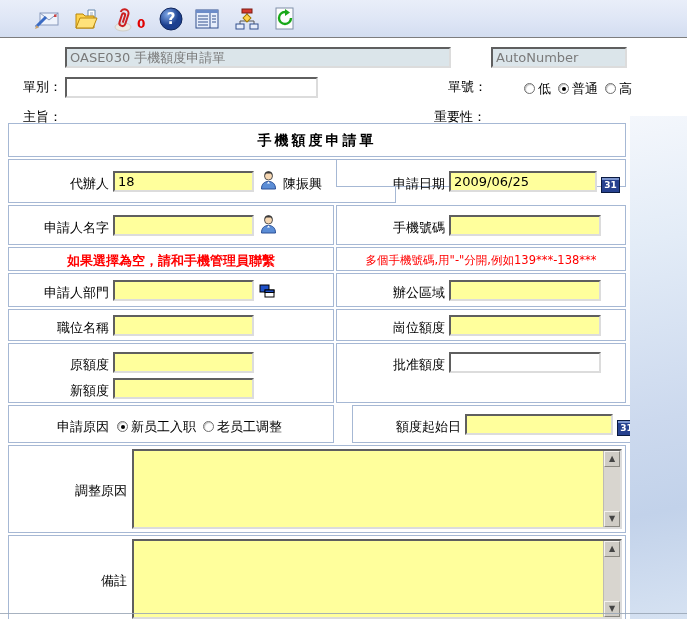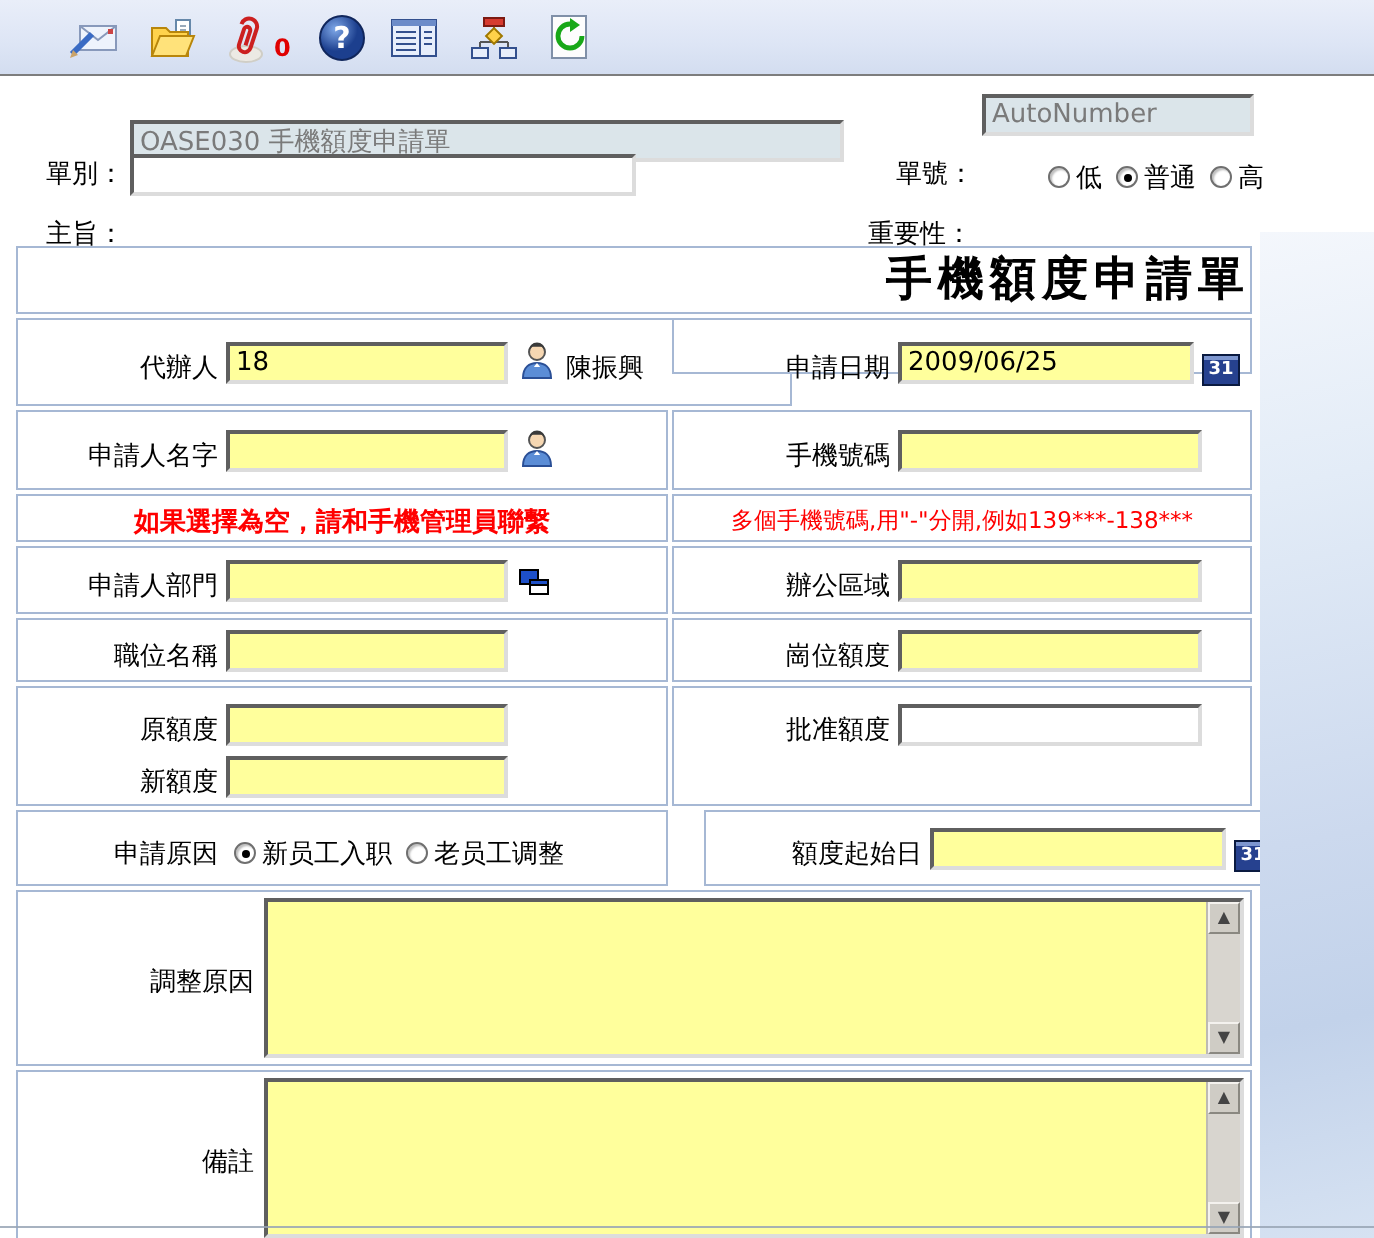--- a/index.html
+++ b/index.html
@@ -39,21 +39,21 @@
     border-radius:50%; background:#000;
   }
   .rlabel { margin:0 7px 0 3px; }
   
   .form { position:absolute; left:8px; top:123px; width:620px; }
   .cell { position:absolute; background:#fff; border:1px solid #a6b8d4; }
   .lbl { position:absolute; text-align:right; white-space:nowrap; }
   .cL .lbl { left:0; width:100px; }
   .cR .lbl { left:0; width:108px; }
   .form-title {
-    width:100%; text-align:right; font-size:23px; font-weight:bold;
+    width:100%; text-align:center; font-size:14px; font-weight:bold;
     letter-spacing:3px; line-height:32px;
   }
   .red { color:#ff0000; position:absolute; width:100%; text-align:center; white-space:nowrap; }
   .cal {
     position:absolute; width:19px; height:16px; background:#26418f;
     border:1px solid #0a1a40; color:#fff; font-size:9px; font-weight:bold;
     text-align:center; line-height:14px; cursor:pointer;
     box-shadow:inset 0 2px 0 #7d96cf;
   }
   .iconbtn { position:absolute; cursor:pointer; width:18px; height:18px; }
@@ -153,21 +153,21 @@
     <svg width="24" height="24" viewBox="0 0 24 24">
       <rect x="3" y="1" width="17" height="21" fill="#fdfdfd" stroke="#8090a8"></rect>
       <path d="M12 5 a6 6 0 1 0 6 6" fill="none" stroke="#18a818" stroke-width="2.4"></path>
       <path d="M12 2 L17 5.5 L12 9 Z" fill="#18a818"></path>
     </svg>
   </div>
 </div>
 
 <div>
   <span class="hdr-lbl" style="left:4px;top:50px;width:58px">單別：</span>
-  <input class="inp dis" style="left: 65px; top: 47px; width: 357px; margin-top: 13px;" readonly="" value="OASE030 手機額度申請單">
+  <input class="inp dis" style="left: 65px; top: 47px; width: 386px;" readonly="" value="OASE030 手機額度申請單">
   <span class="hdr-lbl" style="left:430px;top:50px;width:57px">單號：</span>
   <input class="inp dis" style="left: 491px; top: 47px; width: 136px;" readonly="" value="AutoNumber">
 
   <span class="hdr-lbl" style="left:4px;top:80px;width:58px">主旨：</span>
   <input class="inp" style="left: 65px; top: 77px; width: 253px;" value="">
   <span class="hdr-lbl" style="left:416px;top:80px;width:70px">重要性：</span>
   <span style="position:absolute;left:524px;top:80px;white-space:nowrap">
     <span class="radio"></span><span class="rlabel">低</span><span class="radio checked"></span><span class="rlabel">普通</span><span class="radio"></span><span class="rlabel">高</span>
   </span>
 </div>

